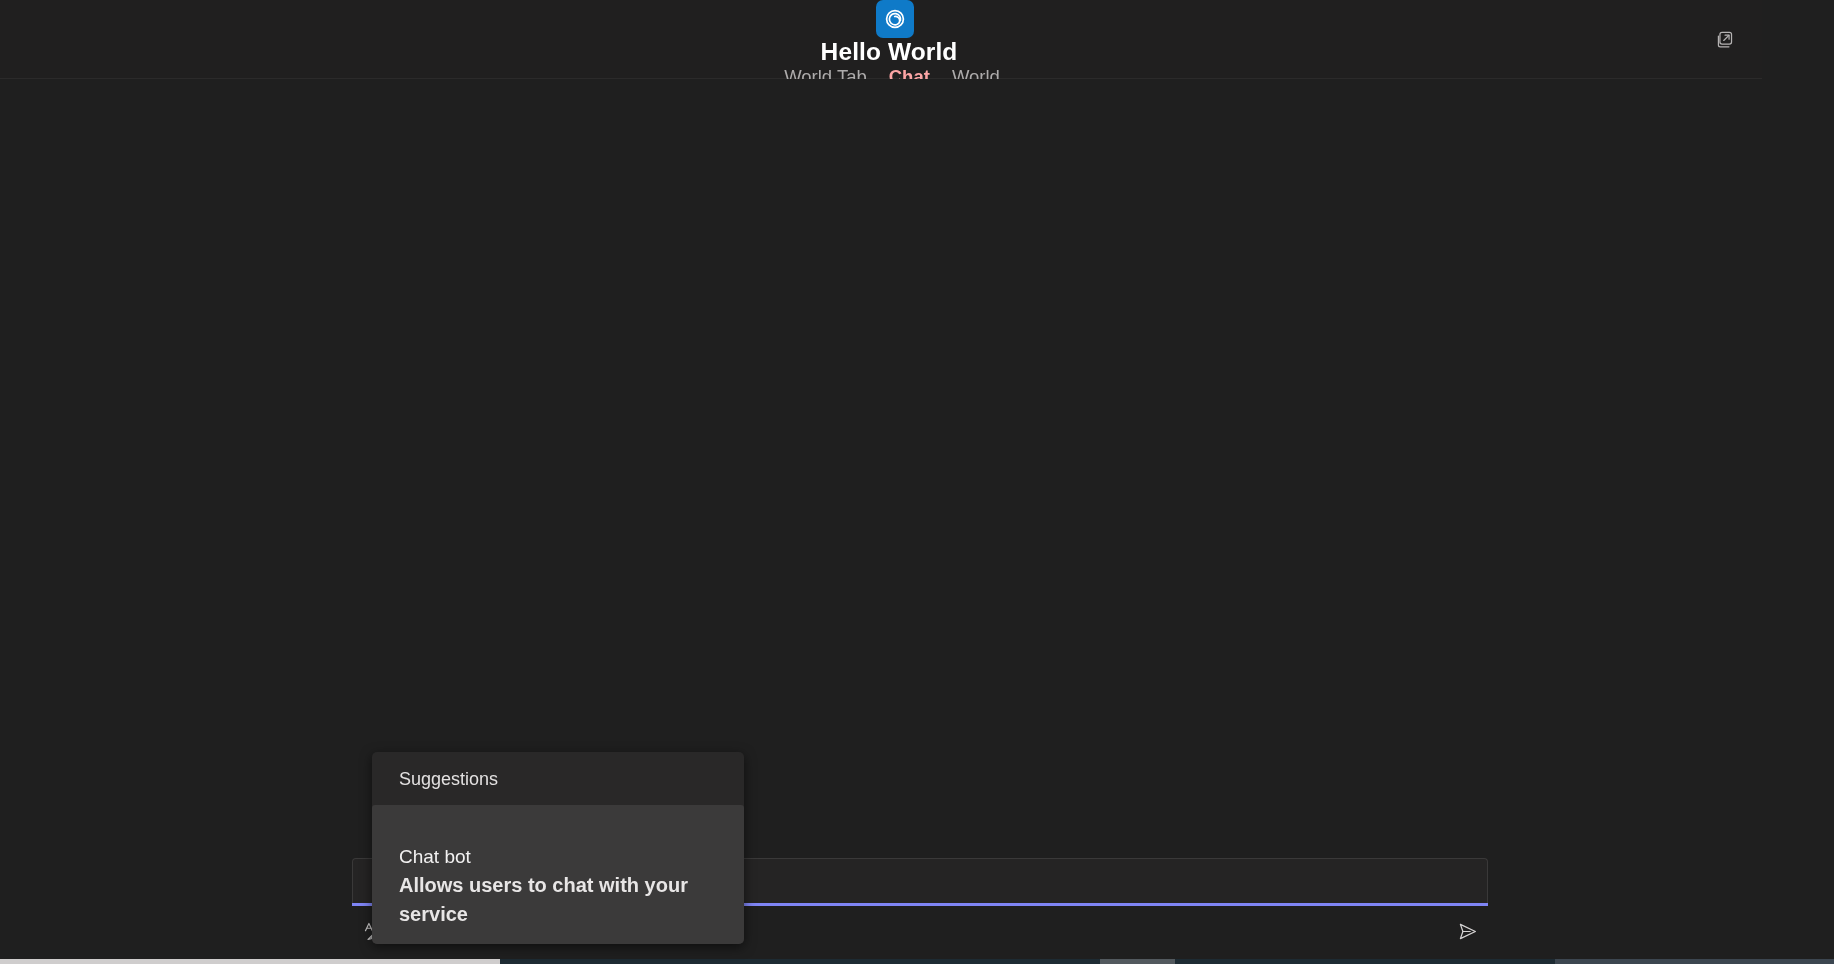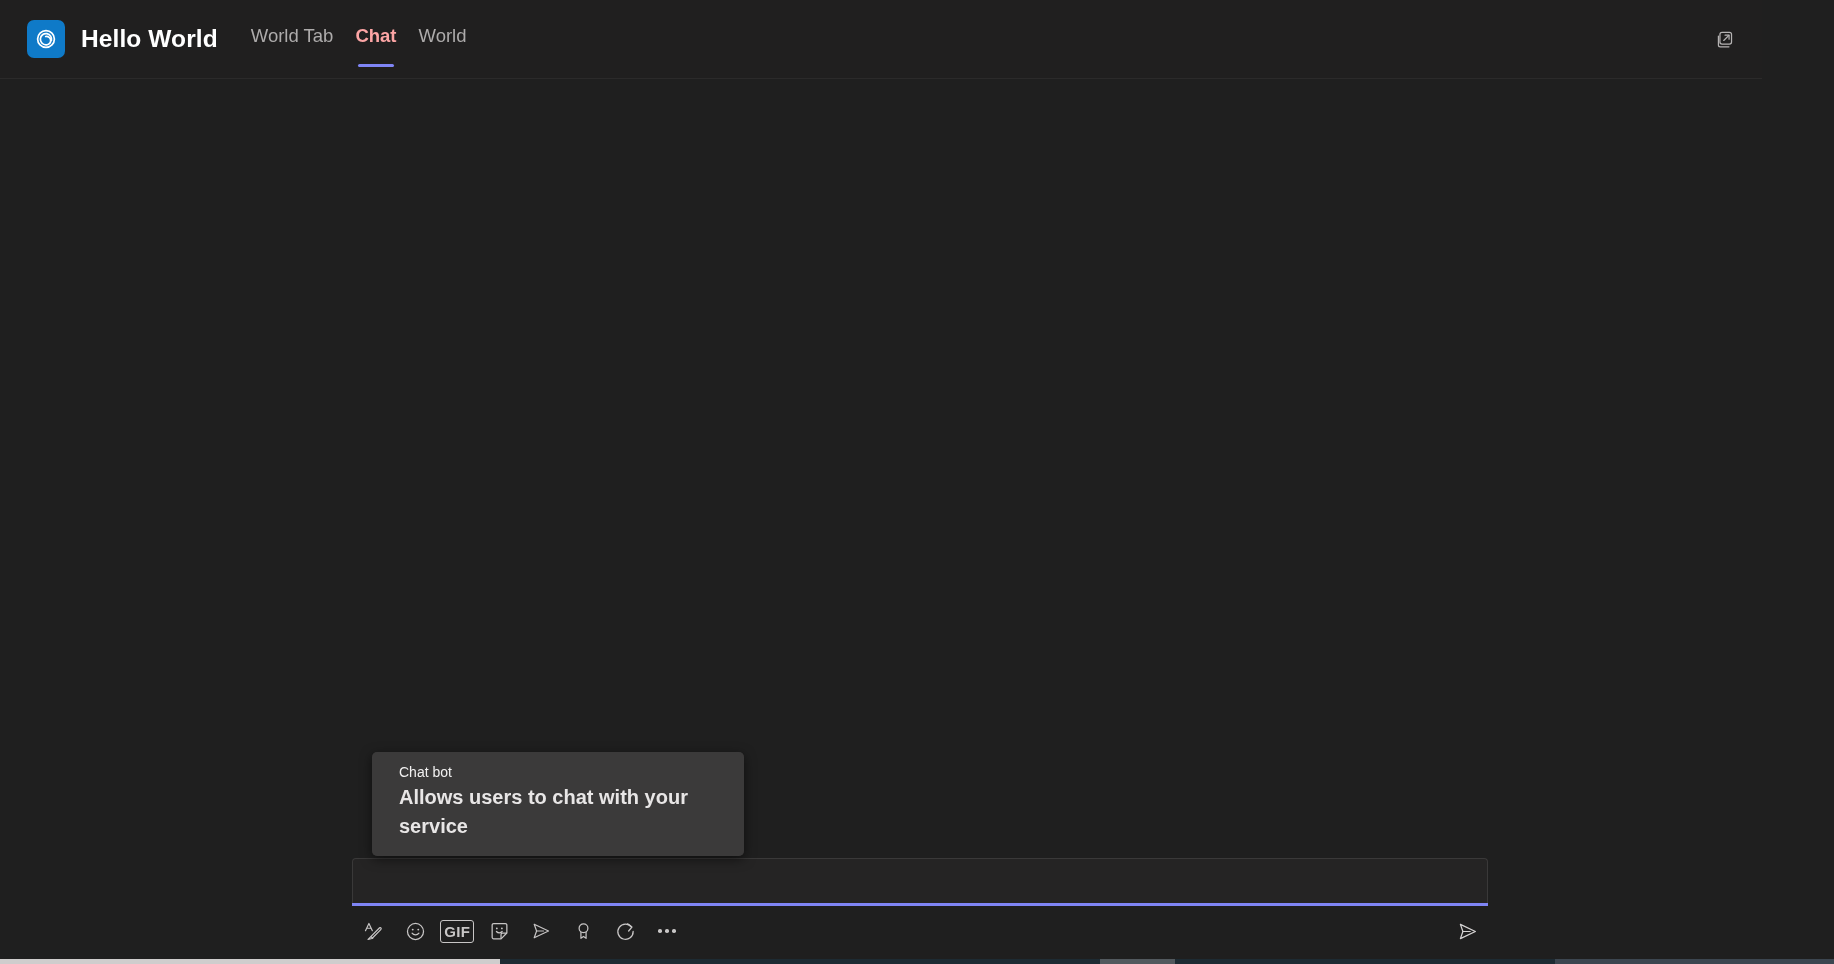--- a/index.html
+++ b/index.html
@@ -9,21 +9,21 @@
     font-family: "Liberation Sans", sans-serif;
     overflow: hidden;
   }
 
   
   #app-header {
     position: absolute; top: 0; left: 0;
     width: 1762px; height: 79px;
     background: #201f1f;
     border-bottom: 1px solid #2b2a2a;
-    display: flex; align-items: center;
+    display: flex; align-items: center; flex-direction: column;
   }
   #app-icon {
     width: 38px; height: 38px; margin-left: 27px;
     border-radius: 7px; background: #0f7ac8;
     display: flex; align-items: center; justify-content: center;
     flex: none;
   }
   #app-title {
     margin-left: 16px;
     font-size: 24.5px; font-weight: bold; color: #ffffff;
@@ -74,21 +74,21 @@
     padding: 17px 27px 15px 27px;
     font-size: 18px; color: #e3e1e1;
   }
   #suggestion-item {
     background: #3b3a3a;
     padding: 11px 27px 15px 27px;
     cursor: pointer;
     border-radius: 3px;
   }
   #suggestion-title {
-    font-size: 14px; color: #f2f1f1; line-height: 1.35;
+    font-size: 19px; color: #f2f1f1; line-height: 1.35; margin-top: 28px;
   }
   #suggestion-desc {
     font-size: 20px; color: #e8e6e6; font-weight: bold;
     line-height: 1.45; margin-top: 1px;
   }
 
   
   #compose-wrapper {
     position: absolute; left: 352px; top: 858px;
     width: 1136px; height: 46px;
@@ -175,20 +175,21 @@
       <path d="M3.6 6.4v9.3a2 2 0 0 0 2 2h9.1" fill="none" stroke="#b5b3b3" stroke-width="1.3" stroke-linecap="round"></path>
       <path d="M9.2 11.0 14.6 5.6" fill="none" stroke="#b5b3b3" stroke-width="1.3" stroke-linecap="round"></path>
       <path d="M10.6 5.5h4.2v4.2" fill="none" stroke="#b5b3b3" stroke-width="1.3" stroke-linecap="round" stroke-linejoin="round"></path>
     </svg>
   </div>
 </div>
 
 <div id="conversation-area"></div>
 
 <div id="suggestions-popup">
+  <div id="suggestions-header">Suggestions</div>
   <div id="suggestion-item">
     <div id="suggestion-title">Chat bot</div>
     <div id="suggestion-desc">Allows users to chat with your service</div>
   </div>
 </div>
 
 <div id="compose-wrapper">
   <input id="message-input" type="text" autofocus="" placeholder="" style="">
 </div>
 <div id="compose-accent"></div>

